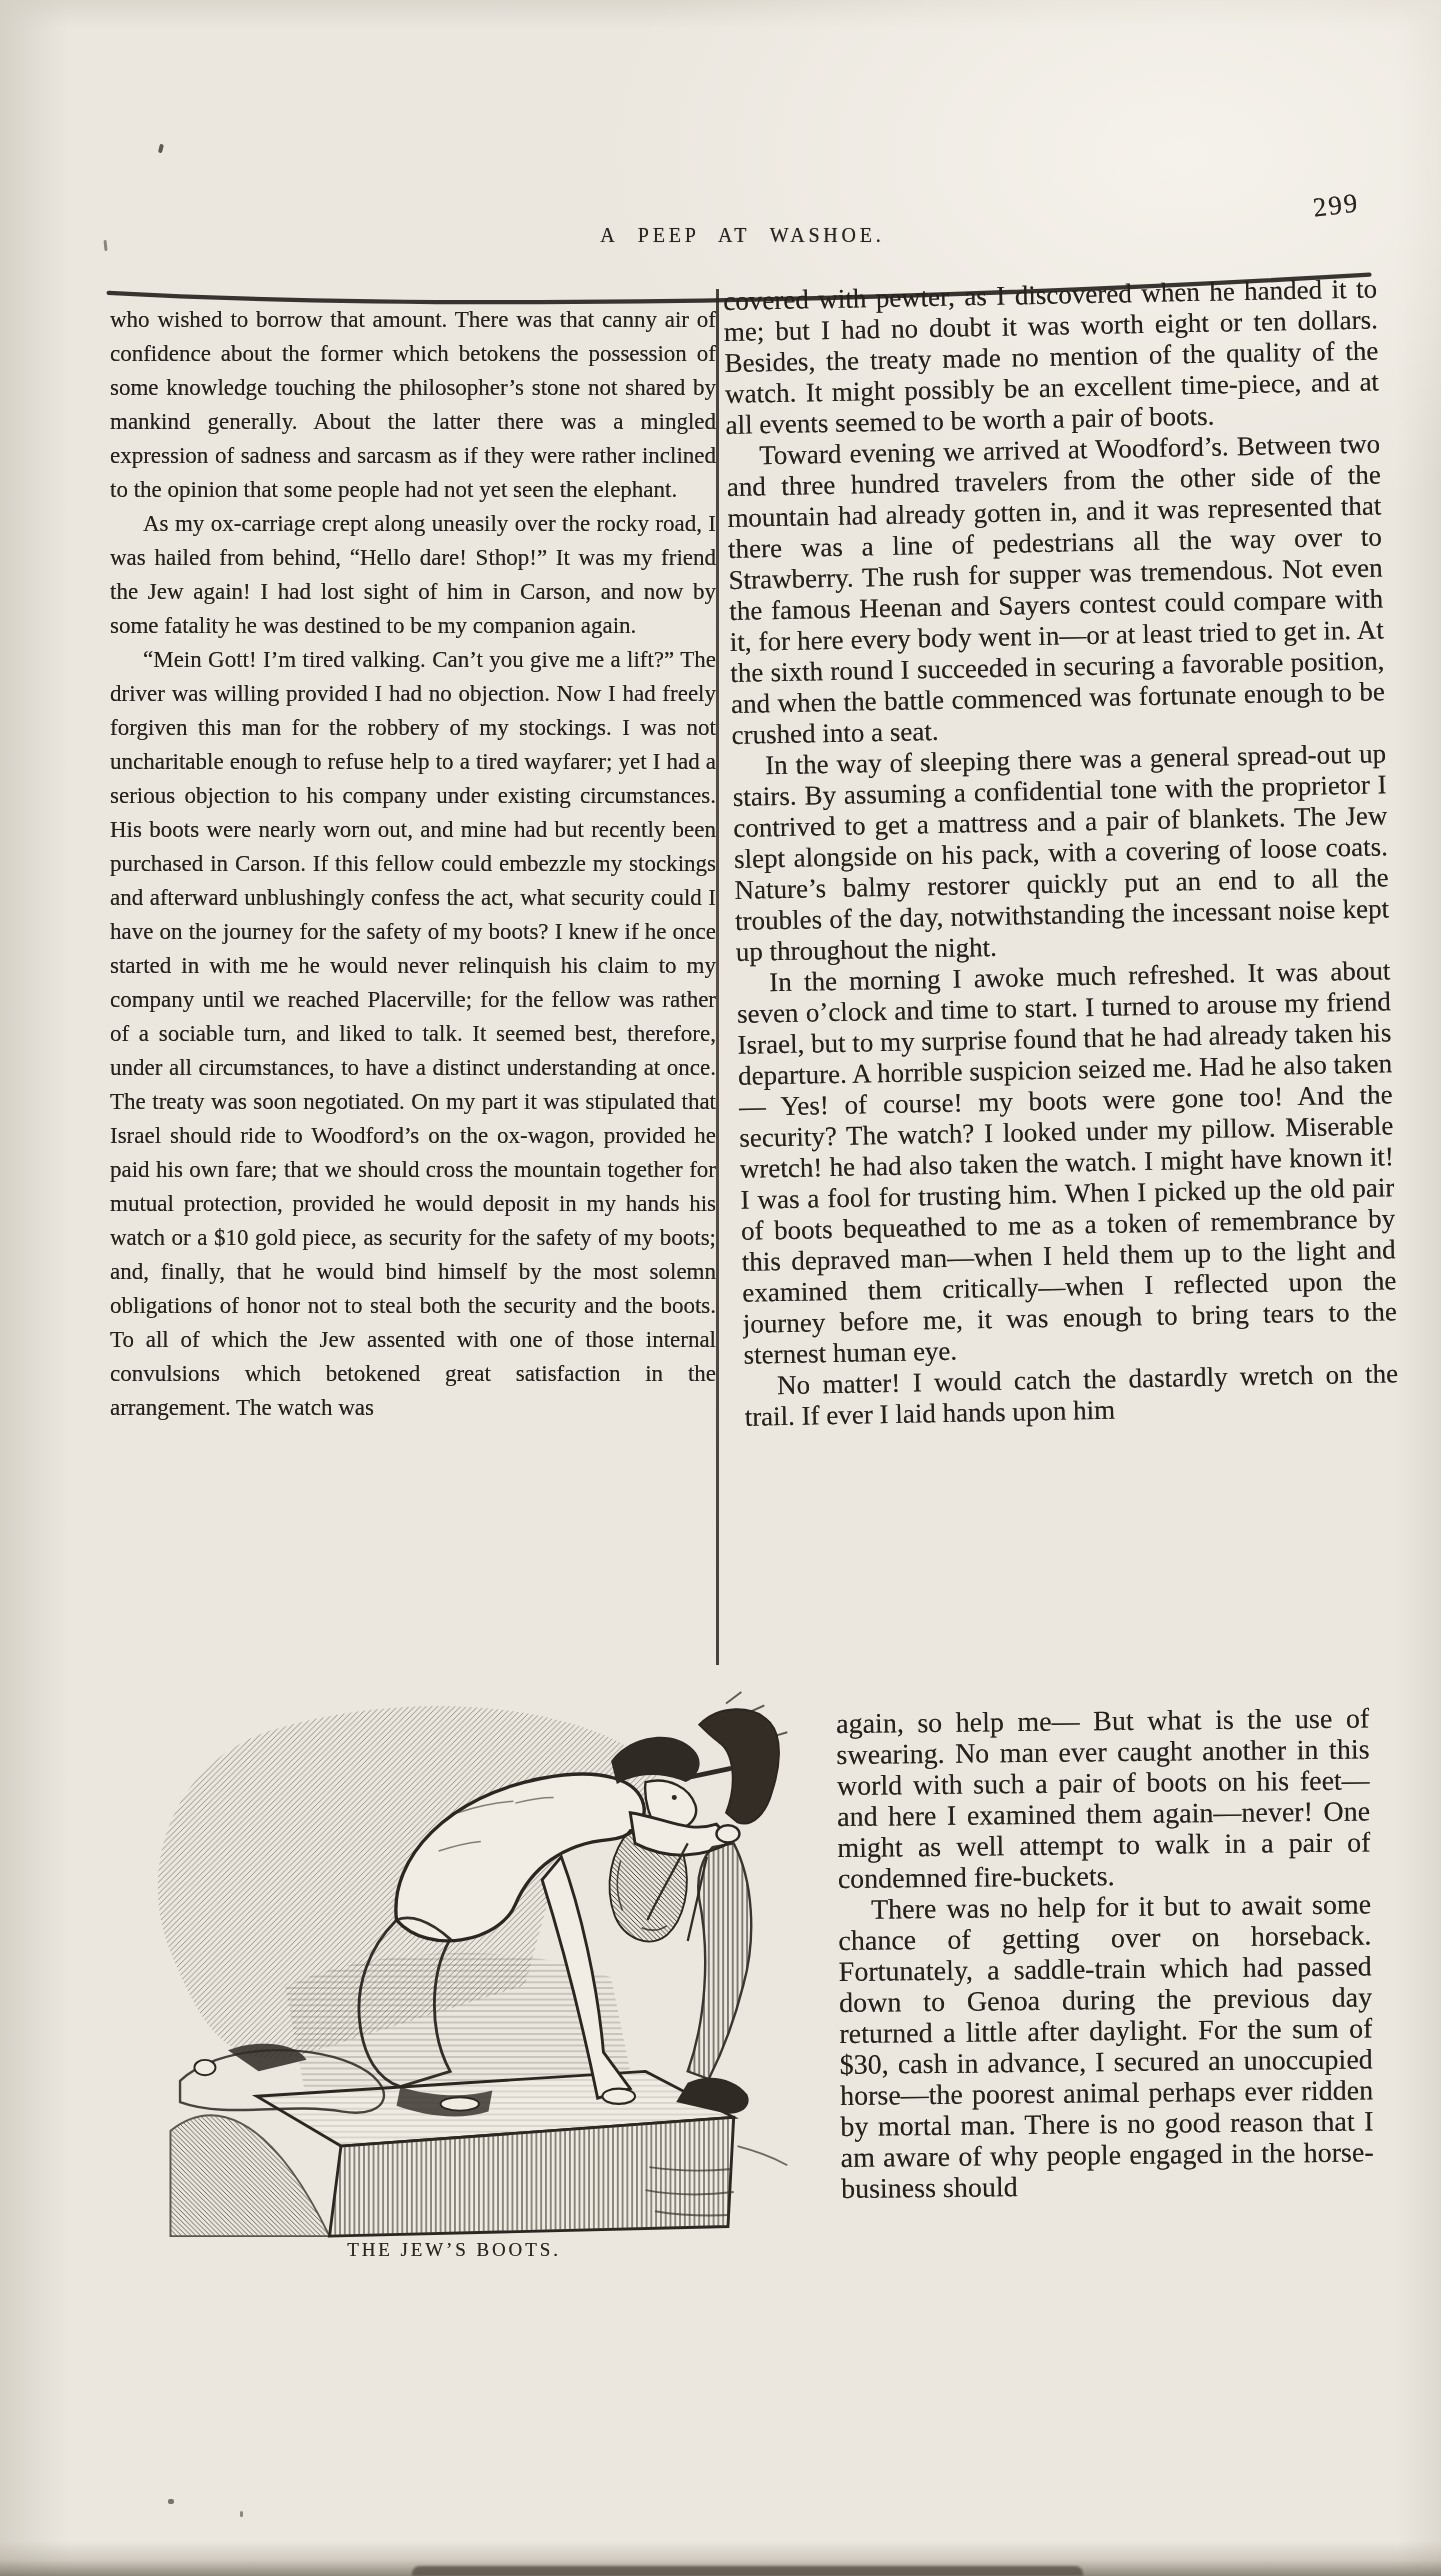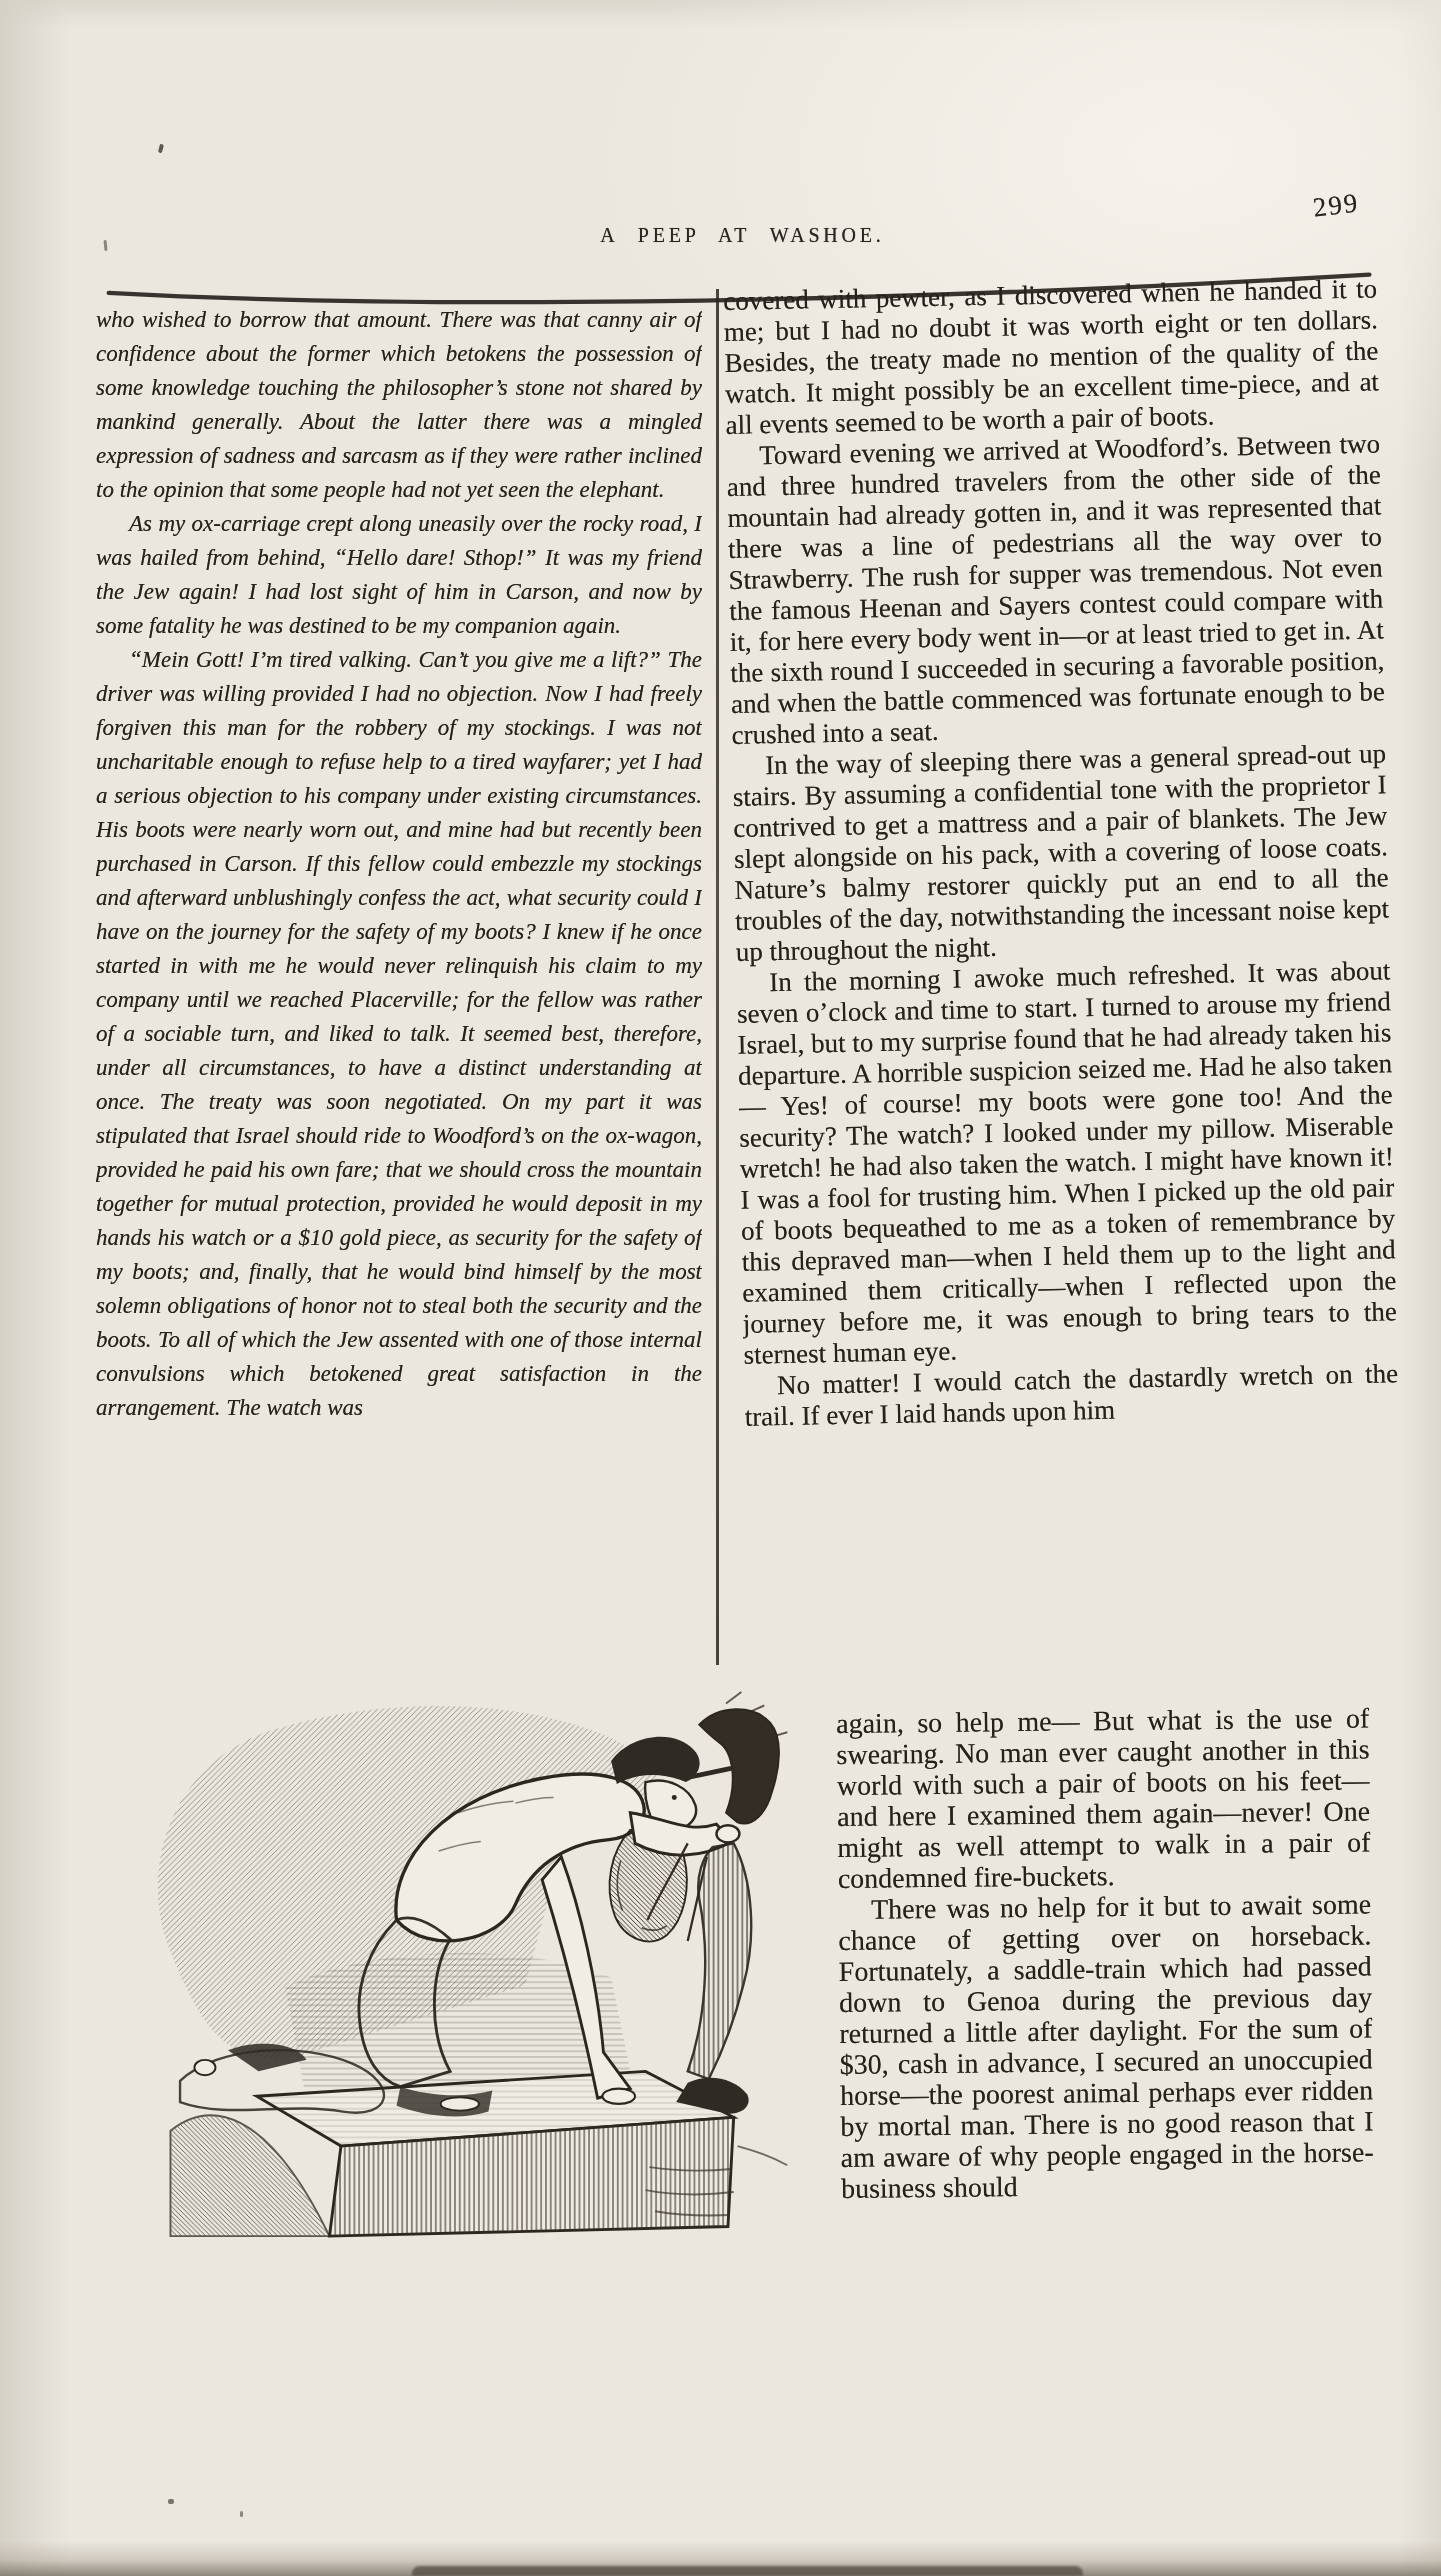--- a/index.html
+++ b/index.html
@@ -17,21 +17,21 @@
     font-size:20px;letter-spacing:3.8px;word-spacing:11.5px;color:#2a2520;
     text-shadow:0 0 0.7px rgba(42,37,32,.7);}
   .page-number{position:absolute;right:82px;top:190px;font-size:27px;letter-spacing:1.9px;
     color:#2a2520;transform:rotate(-7deg);text-shadow:0 0 0.6px rgba(42,37,32,.6);}
   .header-rule{position:absolute;left:100px;top:268px;}
   .column-divider{position:absolute;left:716px;top:289px;width:2.9px;height:1376px;
     background:linear-gradient(180deg,#2a251f 0%,#3a342c 50%,#2a251f 100%);opacity:.85;}
   .col{position:absolute;text-align:justify;overflow:hidden;}
   .col p{margin:0;}
   .col p.indent{text-indent:33px;}
-  .left-col{left:96px;top:303px;width:606px;height:1365px;font-size:23px;line-height:34px;font-style:italic;}
+  .left-col{left:110px;top:303px;width:606px;height:1365px;font-size:23px;line-height:34px;}
   .right-col{left:723px;top:286px;width:654px;height:1416px;font-size:27px;line-height:31px;
     transform:rotate(-1.1deg);transform-origin:0 0;}
   .wrap-col{left:836px;top:1708px;width:533px;height:633px;font-size:28px;line-height:31px;
     transform:rotate(-0.6deg);transform-origin:0 0;}
   .illustration{position:absolute;left:113px;top:1669px;width:682px;height:571px;}
   .illustration-caption{position:absolute;left:113px;top:2239px;width:682px;text-align:center;
     font-size:19px;letter-spacing:2.9px;color:#2b2620;text-shadow:0 0 0.5px rgba(43,38,32,.6);}
   .bottom-edge{position:absolute;left:0;right:0;bottom:0;height:35px;
     background:linear-gradient(180deg, rgba(154,145,130,0) 0%, rgba(154,145,130,.35) 55%, rgba(118,110,97,.8) 100%);}
   .bottom-dark{position:absolute;bottom:0;left:412px;width:671px;height:10.5px;
@@ -133,20 +133,21 @@
     </g>
 
     <g>
       <path d="M612,58 C632,38 668,36 686,56 C700,72 696,104 688,128 C682,150 668,166 652,160 L640,150 C652,120 648,86 632,76 C624,70 616,62 612,58 Z" fill="#332d26" stroke="#2b2620" stroke-width="2"></path>
       <path d="M600,182 C580,220 566,244 558,262 M620,196 C610,240 604,266 600,284" stroke="#332d26" stroke-width="2.4" fill="none"></path>
       <path d="M648,182 C668,220 672,280 658,330 C650,362 636,400 622,428 L600,420 C618,370 624,300 612,240 C608,216 616,196 626,186 Z" fill="url(#pV)" stroke="#2b2620" stroke-width="2.5" opacity="0.92"></path>
       <path d="M600,432 C620,422 648,426 662,444 C668,456 656,466 640,464 L588,452 Z" fill="#2f2a24"></path>
     </g>
   </svg>
 
+  <div class="illustration-caption">THE JEW’S BOOTS.</div>
 
   <span class="speck s1"></span>
   <span class="speck s2"></span>
   <span class="speck s3"></span>
   <span class="speck s4"></span>
 
   <div class="bottom-edge"></div>
   <div class="bottom-dark"></div>
 </div>
 

